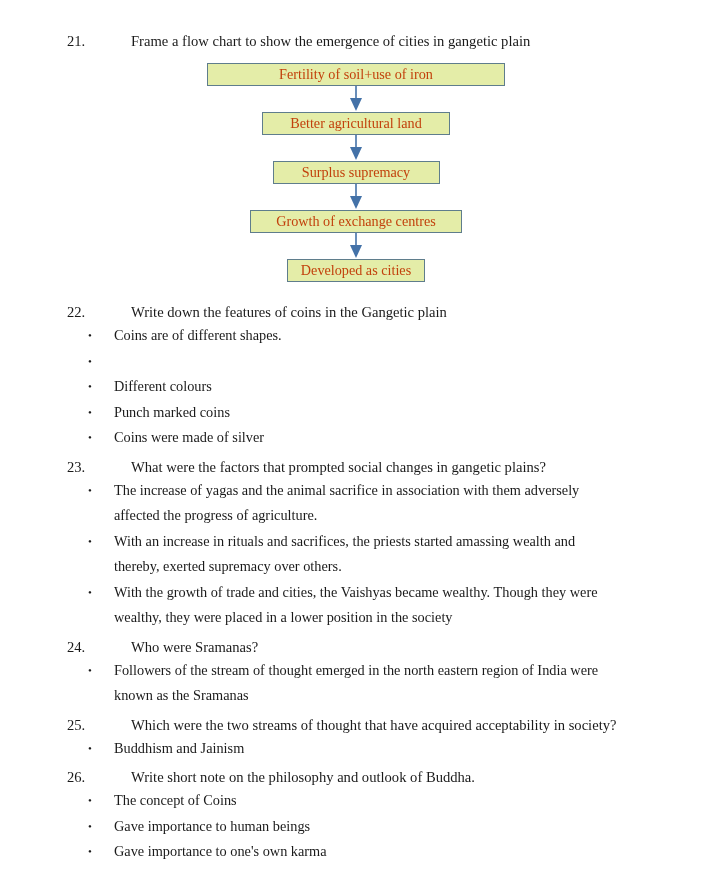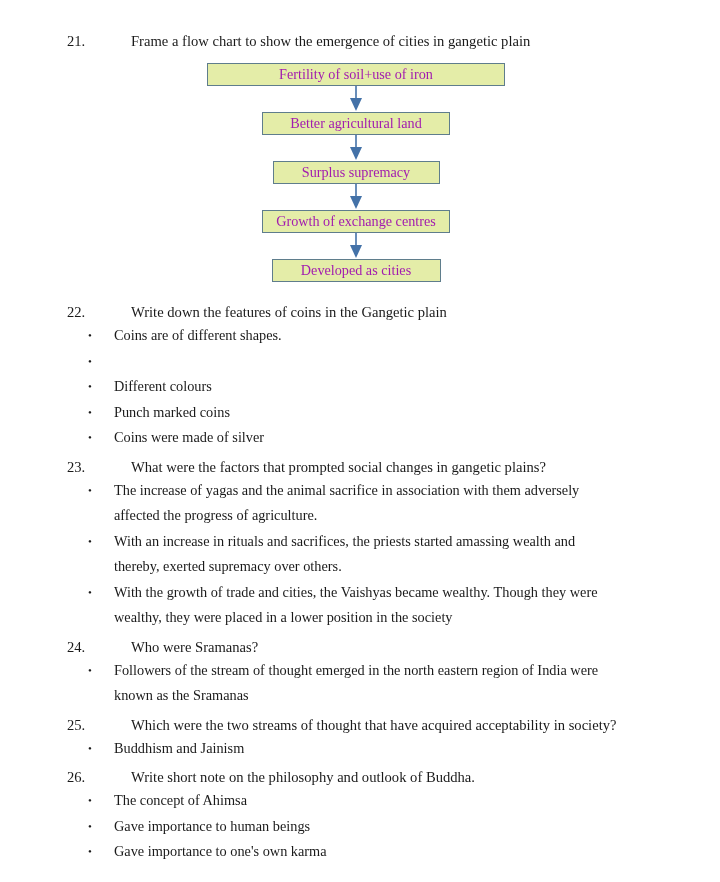--- a/index.html
+++ b/index.html
@@ -83,21 +83,21 @@
   .flow-box {
     box-sizing: border-box;
     height: 23px;
     background: #e4eda8;
     border: 1px solid #5f7d8c;
     display: flex;
     align-items: center;
     justify-content: center;
     font-size: 14.2px;
     line-height: 1;
-    color: #a21caf;
+    color: #c2410c;
     white-space: nowrap;
   }
   
   .flow-row { padding-right: 8px; }
 
   .flow-arrow {
     display: flex;
     justify-content: center;
     height: 26px;
     padding-right: 8px;
@@ -144,32 +144,32 @@
     </div>
 
     <div class="flow-arrow">
       <svg width="16" height="26" viewBox="0 0 16 26" aria-hidden="true">
         <line x1="8" y1="0" x2="8" y2="13" stroke="#4472a8" stroke-width="1.6"></line>
         <polygon points="2,12 14,12 8,25" fill="#4472a8"></polygon>
       </svg>
     </div>
 
     <div class="flow-row">
-      <div class="flow-box" style="width:188px">Growth of exchange centres</div>
-    </div>
-
-    <div class="flow-arrow">
-      <svg width="16" height="26" viewBox="0 0 16 26" aria-hidden="true">
-        <line x1="8" y1="0" x2="8" y2="13" stroke="#4472a8" stroke-width="1.6"></line>
-        <polygon points="2,12 14,12 8,25" fill="#4472a8"></polygon>
-      </svg>
-    </div>
-
-    <div class="flow-row">
-      <div class="flow-box" style="width:169px">Developed as cities</div>
+      <div class="flow-box" style="width:212px">Growth of exchange centres</div>
+    </div>
+
+    <div class="flow-arrow">
+      <svg width="16" height="26" viewBox="0 0 16 26" aria-hidden="true">
+        <line x1="8" y1="0" x2="8" y2="13" stroke="#4472a8" stroke-width="1.6"></line>
+        <polygon points="2,12 14,12 8,25" fill="#4472a8"></polygon>
+      </svg>
+    </div>
+
+    <div class="flow-row">
+      <div class="flow-box" style="width:138px">Developed as cities</div>
     </div>
 
   </div>
 
   <div style="height:19px"></div>
   <div class="qline">
     <span class="qnum">22.</span>
     <span class="qtext">Write down the features of coins in the Gangetic plain</span>
   </div>
   <ul class="bullet-list">
@@ -239,21 +239,21 @@
   </ul>
 
   <div class="gap-sm"></div>
   <div class="qline">
     <span class="qnum">26.</span>
     <span class="qtext">Write short note on the philosophy and outlook of Buddha.</span>
   </div>
   <ul class="bullet-list">
     <li class="bullet">
       <span class="bullet-dot">•</span>
-      <span class="bullet-body">The concept of Ahimsa</span>
+      <span class="bullet-body">The concept of Coins</span>
     </li>
     <li class="bullet">
       <span class="bullet-dot">•</span>
       <span class="bullet-body">Gave importance to human beings</span>
     </li>
     <li class="bullet">
       <span class="bullet-dot">•</span>
       <span class="bullet-body">Gave importance to one's own karma</span>
     </li>
   </ul>

